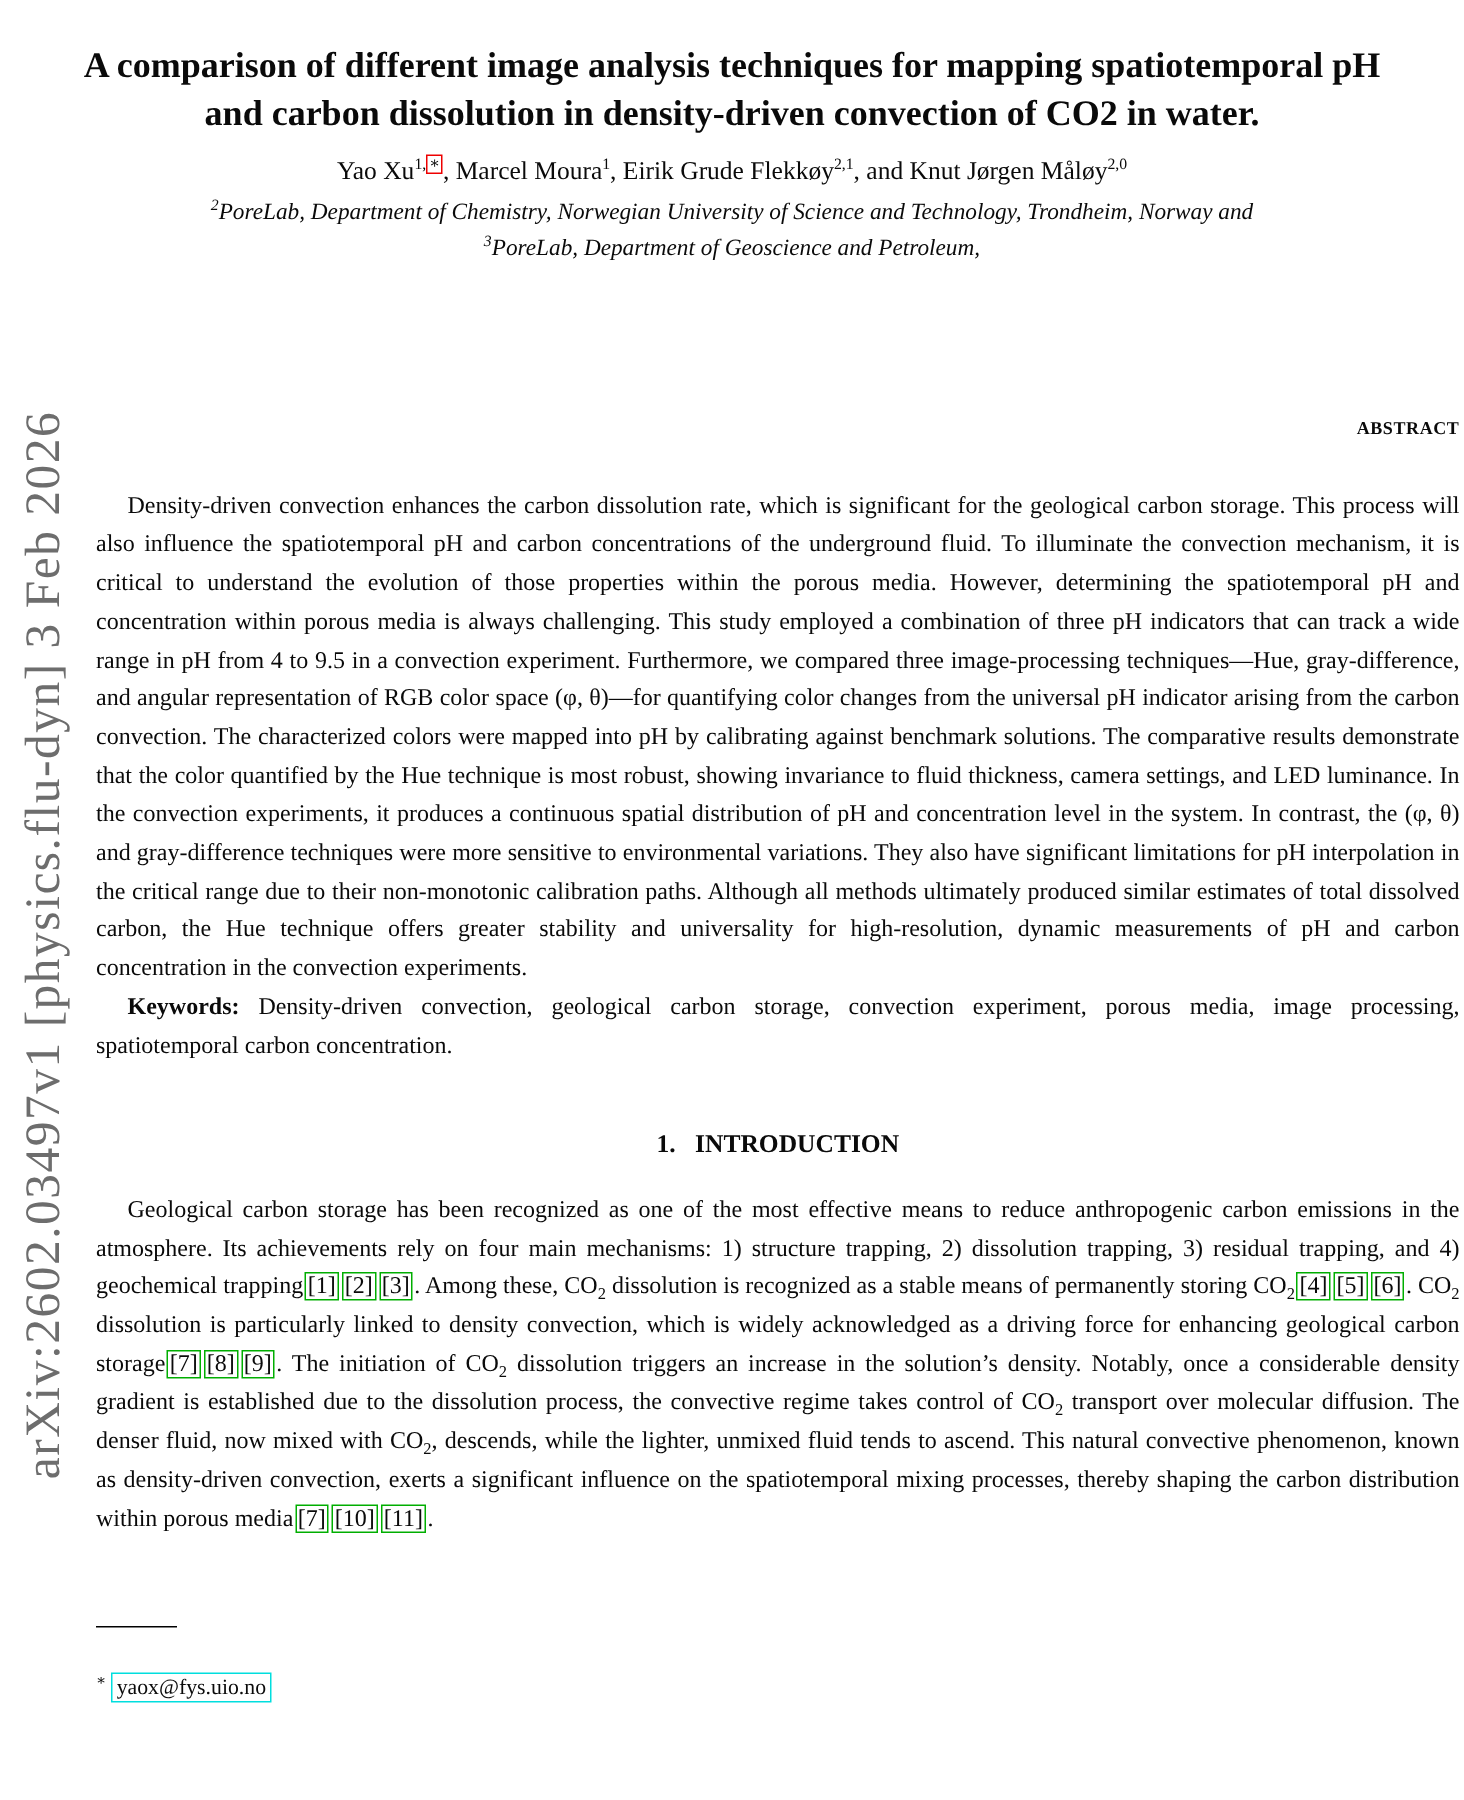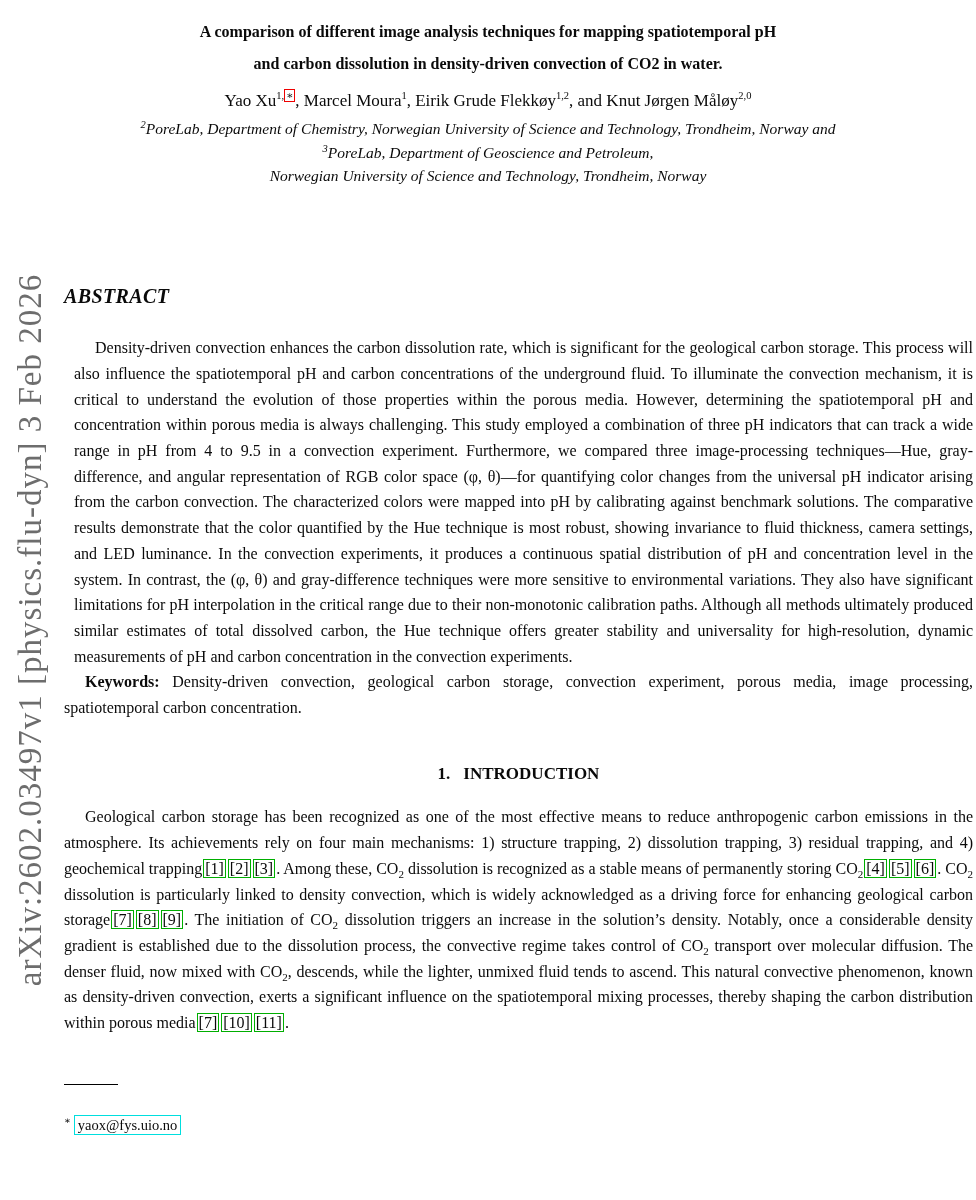--- a/index.html
+++ b/index.html
@@ -21,23 +21,23 @@
     transform: translate(-50%, -50%) rotate(-90deg);
     white-space: nowrap;
     font-size: 33px;
     letter-spacing: 1px;
     color: #6d6d6d;
   }
 
   .front-matter { padding-top: 16px; text-align: center; }
 
   .title {
-    margin: 0 auto;
+    margin: 12px auto;
     width: 900px;
-    font-size: 16px;
+    font-size: 24px;
     font-weight: bold;
     line-height: 32px;
     white-space: pre-line;
   }
 
   .authors { margin-top: 11px; font-size: 17px; }
   sup { font-size: 10.5px; line-height: 0; }
   sub { font-size: 11px; line-height: 0; }
 
   .affiliations {
@@ -50,28 +50,27 @@
   .body-block {
     margin-left: 64px;
     width: 909px;
     font-size: 16px;
     line-height: 25.7px;
     text-align: justify;
   }
 
   .abstract-heading {
     margin: 96px 0 0 0;
-    text-align: left;
-    font-size: 20px;
+    text-align: right;
+    font-size: 12px;
     font-weight: bold;
     letter-spacing: 0.4px;
-    font-style: italic;
   }
 
-  .abstract-text { margin: 26px 0 0 10px; text-indent: 21px; }
+  .abstract-text { margin: 26px 0 0 0; text-indent: 21px; }
 
   .keywords { margin: 0; text-indent: 21px; }
   .kw-label { font-weight: bold; }
 
   .section-heading {
     margin: 40px 0 0 0;
     text-align: center;
     font-size: 17px;
     font-weight: bold;
   }
@@ -102,25 +101,24 @@
 </head>
 <body>
 
 <div class="page">
 
   <div class="arxiv-stamp">arXiv:2602.03497v1 [physics.flu-dyn] 3 Feb 2026</div>
 
   <header class="front-matter">
     <h1 class="title">A comparison of different image analysis techniques for mapping spatiotemporal pH
 and carbon dissolution in density-driven convection of CO2 in water.</h1>
-    <div class="authors">Yao Xu<sup>1,</sup><sup class="ref-box">∗</sup>, Marcel Moura<sup>1</sup>, Eirik Grude Flekkøy<sup>1,2</sup>, and Knut Jørgen Måløy<sup>2,0</sup></div>
+    <div class="authors">Yao Xu<sup>1,</sup><sup class="ref-box">∗</sup>, Marcel Moura<sup>1</sup>, Eirik Grude Flekkøy<sup>2,1</sup>, and Knut Jørgen Måløy<sup>2,0</sup></div>
     <div class="affiliations">
       <div class="affil-line"><sup>2</sup>PoreLab, Department of Chemistry, Norwegian University of Science and Technology, Trondheim, Norway and</div>
       <div class="affil-line"><sup>3</sup>PoreLab, Department of Geoscience and Petroleum,</div>
-      <div class="affil-line">Norwegian University of Science and Technology, Trondheim, Norway</div>
     </div>
   </header>
 
   <main class="body-block">
     <h2 class="abstract-heading">ABSTRACT</h2>
     <p class="abstract-text">Density-driven convection enhances the carbon dissolution rate, which is significant for the geological carbon storage. This process will also influence the spatiotemporal pH and carbon concentrations of the underground fluid. To illuminate the convection mechanism, it is critical to understand the evolution of those properties within the porous media. However, determining the spatiotemporal pH and concentration within porous media is always challenging. This study employed a combination of three pH indicators that can track a wide range in pH from 4 to 9.5 in a convection experiment. Furthermore, we compared three image-processing techniques—Hue, gray-difference, and angular representation of RGB color space (φ, θ)—for quantifying color changes from the universal pH indicator arising from the carbon convection. The characterized colors were mapped into pH by calibrating against benchmark solutions. The comparative results demonstrate that the color quantified by the Hue technique is most robust, showing invariance to fluid thickness, camera settings, and LED luminance. In the convection experiments, it produces a continuous spatial distribution of pH and concentration level in the system. In contrast, the (φ, θ) and gray-difference techniques were more sensitive to environmental variations. They also have significant limitations for pH interpolation in the critical range due to their non-monotonic calibration paths. Although all methods ultimately produced similar estimates of total dissolved carbon, the Hue technique offers greater stability and universality for high-resolution, dynamic measurements of pH and carbon concentration in the convection experiments.</p>
     <p class="keywords"><span class="kw-label">Keywords:</span> <span>Density-driven convection, geological carbon storage, convection experiment, porous media, image processing, spatiotemporal carbon concentration.</span></p>
 
     <h2 class="section-heading"><span class="sec-num">1.</span><span>INTRODUCTION</span></h2>
     <p class="body-par">Geological carbon storage has been recognized as one of the most effective means to reduce anthropogenic carbon emissions in the atmosphere. Its achievements rely on four main mechanisms: 1) structure trapping, 2) dissolution trapping, 3) residual trapping, and 4) geochemical trapping<span class="cite-box">[1]</span><span class="cite-box">[2]</span><span class="cite-box">[3]</span>. Among these, CO<sub>2</sub> dissolution is recognized as a stable means of permanently storing CO<sub>2</sub><span class="cite-box">[4]</span><span class="cite-box">[5]</span><span class="cite-box">[6]</span>. CO<sub>2</sub> dissolution is particularly linked to density convection, which is widely acknowledged as a driving force for enhancing geological carbon storage<span class="cite-box">[7]</span><span class="cite-box">[8]</span><span class="cite-box">[9]</span>. The initiation of CO<sub>2</sub> dissolution triggers an increase in the solution’s density. Notably, once a considerable density gradient is established due to the dissolution process, the convective regime takes control of CO<sub>2</sub> transport over molecular diffusion. The denser fluid, now mixed with CO<sub>2</sub>, descends, while the lighter, unmixed fluid tends to ascend. This natural convective phenomenon, known as density-driven convection, exerts a significant influence on the spatiotemporal mixing processes, thereby shaping the carbon distribution within porous media<span class="cite-box">[7]</span><span class="cite-box">[10]</span><span class="cite-box">[11]</span>.</p>

